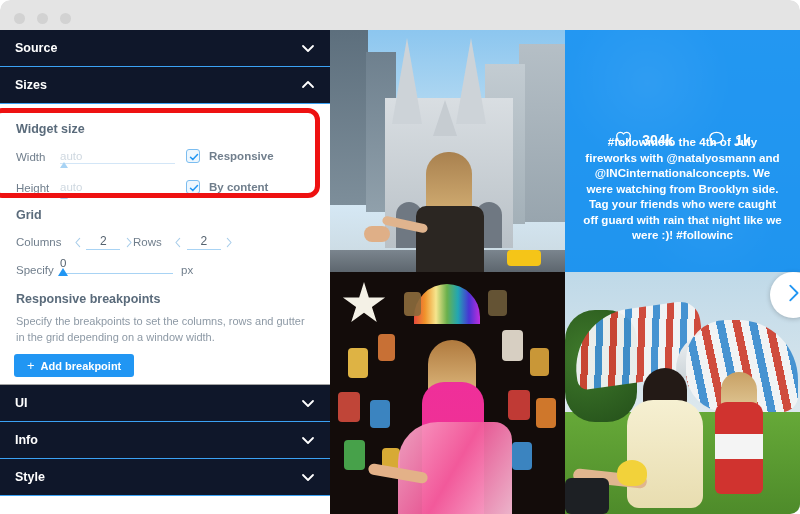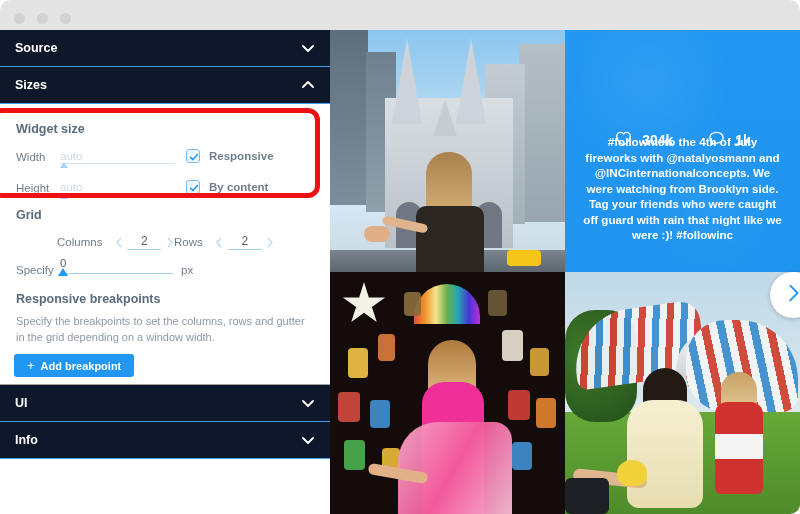--- a/index.html
+++ b/index.html
@@ -184,21 +184,20 @@
     left: 16px; top: 7px;
     font-size: 12.5px;
     font-weight: bold;
     color: #5a6b7b;
   }
   .stepper-group {
     position: absolute;
     top: 33px;
     display: flex;
     align-items: center;
-    margin-left: 41px;
   }
   .stepper-group.cols { left: 16px; }
   .stepper-group.rows { left: 133px; align-items: center; }
   .stepper-label {
     font-size: 11.5px;
     color: #707e8c;
     margin-right: 10px;
   }
   .step-btn {
     width: 13px;
@@ -748,20 +747,28 @@
 
     <div class="accordion-header">
       <span>Info</span>
       <span class="chev">
         <svg viewBox="0 0 16 16" width="16" height="16">
             <path d="M3 6 L8 11 L13 6" fill="none" stroke="#ffffff" stroke-width="1.8" stroke-linecap="round" stroke-linejoin="round"></path>
           </svg>
       </span>
     </div>
 
+    <div class="accordion-header">
+      <span>Style</span>
+      <span class="chev">
+        <svg viewBox="0 0 16 16" width="16" height="16">
+            <path d="M3 6 L8 11 L13 6" fill="none" stroke="#ffffff" stroke-width="1.8" stroke-linecap="round" stroke-linejoin="round"></path>
+          </svg>
+      </span>
+    </div>
   </div>
 
   <div id="gallery">
 
     <div class="tile t1">
       <div class="sky"></div>
       <div class="bldg bl-left1"></div>
       <div class="bldg bl-left2"></div>
       <div class="bldg bl-right1"></div>
       <div class="bldg bl-right2"></div>

